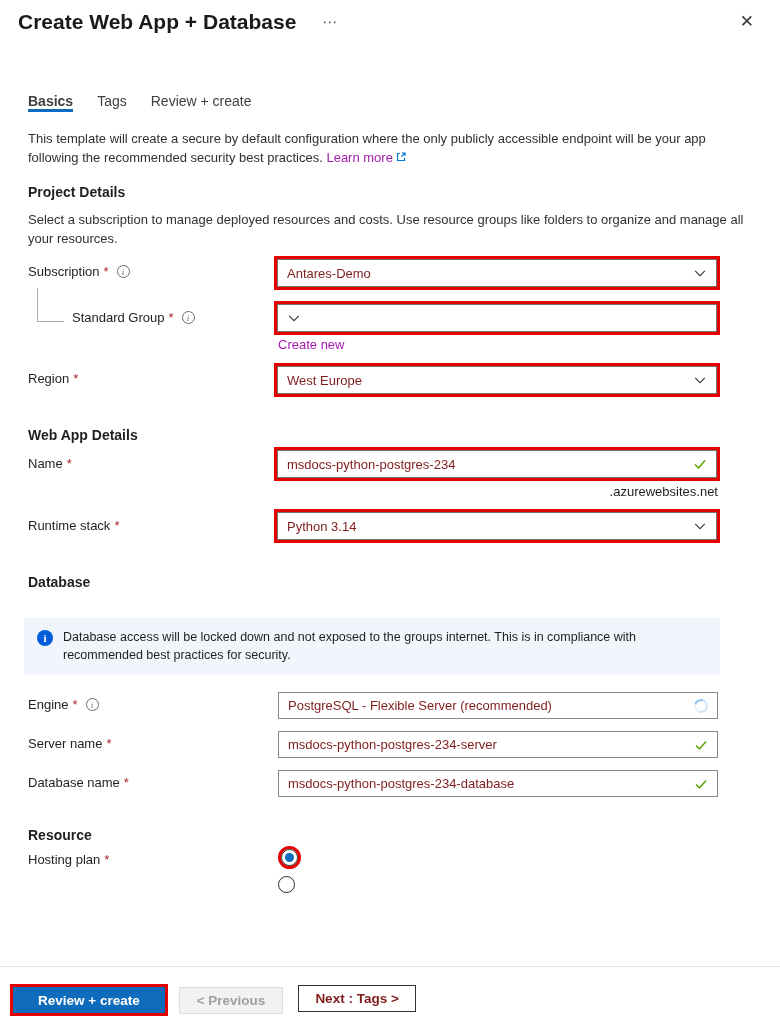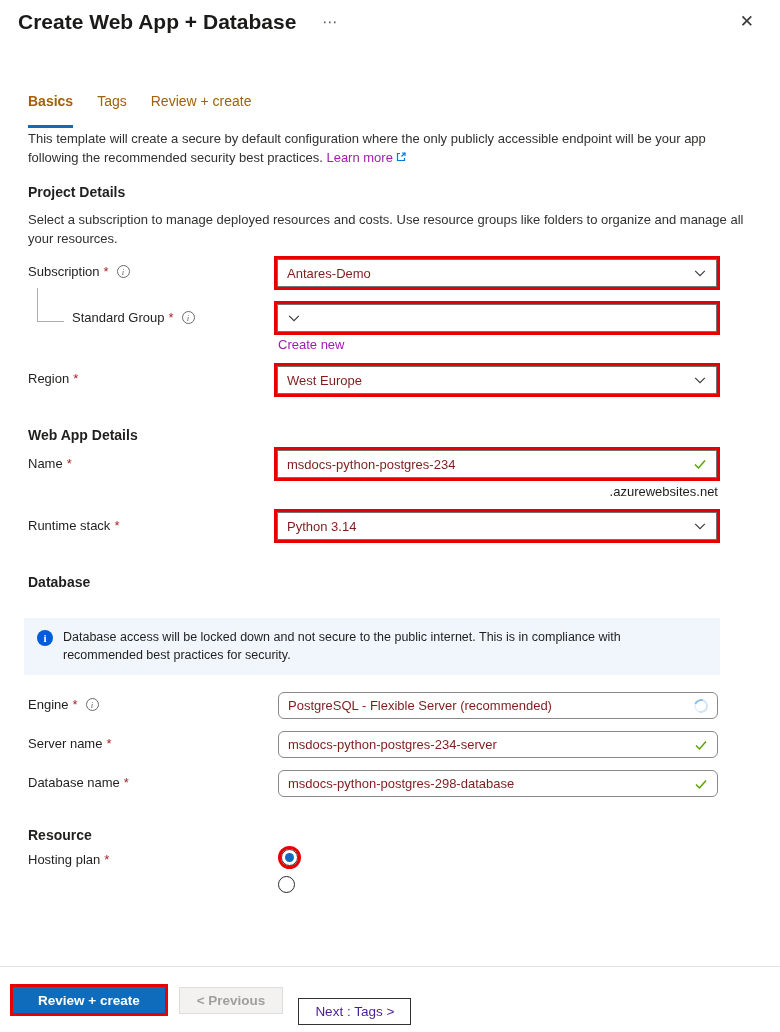--- a/index.html
+++ b/index.html
@@ -13,21 +13,21 @@
   }
   .abs { position:absolute; }
 
   
   .title { top:10px; left:18px; font-size:21px; font-weight:700; color:#1b1a19; }
   .more-dots { font-size:15px; color:#5c5b5a; margin-left:26px; font-weight:400; vertical-align:2px; letter-spacing:1px; }
   .close-btn { top:13px; right:26px; font-size:17px; color:#3b3a39; cursor:pointer; line-height:1; background:none; border:none; font-family:inherit; }
 
   
   .tabs { top:93px; left:28px; display:flex; gap:24px; font-size:14px; }
-  .tab { padding-bottom:16px; color:#a16207; cursor:pointer; }
+  .tab { padding-bottom:0; color:#404040; cursor:pointer; }
   .tab.active { font-weight:700; border-bottom:3px solid #0f6cbd; }
 
   
   .intro { top:130px; left:28px; width:706px; font-size:13px; line-height:18.5px; color:#323130; }
   .link { color:#a21caf; text-decoration:none; cursor:pointer; }
   .ext-icon svg { vertical-align:-1px; margin-left:2px; }
   .sec-heading { left:28px; font-size:14px; font-weight:700; color:#201f1e; }
   .sec-desc { top:211px; left:28px; width:722px; font-size:13px; line-height:18.5px; color:#323130; }
 
   
@@ -40,21 +40,21 @@
     cursor:pointer; flex:0 0 auto;
   }
   .info-icon::before { content:"i"; }
 
   .red-wrap { left:274px; border:3px solid #e60000; background:#e60000; }
   .field {
     width:440px; height:28px; background:#ffffff; border:1px solid #747270;
     display:flex; align-items:center; justify-content:space-between;
     padding:0 9px; font-size:13px; color:#7f1d1d; cursor:pointer;
   }
-  .field.plain { height:27px; border:1px solid #8a8886; border-radius:6px; }
+  .field.plain { height:27px; border:1px solid #8a8886; border-radius:0; }
   .chev svg { display:block; }
   .check svg { display:block; }
   .spinner {
     width:14px; height:14px; border-radius:50%;
     border:2px solid #cfe4f7; border-top-color:#8fbfe8; border-left-color:#e8f2fa;
     transform:rotate(-25deg); flex:0 0 auto;
   }
   .create-new { top:337px; left:278px; font-size:13px; }
   .suffix { top:484px; right:62px; font-size:13px; color:#201f1e; }
 
@@ -81,21 +81,21 @@
   .radio.plain { margin-right:10px; }
   .radio-dot { width:9px; height:9px; border-radius:50%; background:#0f6cbd; }
 
   
   .footer { top:966px; left:0; width:780px; height:66px; border-top:1px solid #e5e3e1; background:#fff; }
   .footer-inner { display:flex; align-items:flex-start; padding:17px 0 0 10px; }
   .btn { font-family:inherit; font-size:13.5px; height:27px; cursor:pointer; }
   .btn-red-wrap { border:3px solid #e60000; display:inline-block; }
   .btn-primary { background:#0f6cbd; color:#ffffff; font-weight:700; border:1px solid #0f6cbd; padding:0 24px; height:26px; }
   .btn-prev { background:#f3f2f1; color:#a19f9d; font-weight:600; border:1px solid #dfdedd; padding:0 17px; margin-left:11px; margin-top:3px; }
-  .btn-next { background:#ffffff; color:#4c1d95; font-weight:400; border:1.6px solid #323130; padding:0 16px; margin-left:15px; margin-top:14px; }
+  .btn-next { background:#ffffff; color:#7f1d1d; font-weight:700; border:1.6px solid #323130; padding:0 16px; margin-left:15px; margin-top:1px; }
 </style>
 </head>
 <body>
 
 <div class="abs title">
   <span>Create Web App + Database</span><span class="more-dots">⋯</span>
 </div>
 <button class="abs close-btn">✕</button>
 
 <div class="abs tabs">
@@ -195,21 +195,21 @@
           <polyline points="2.5,5.5 8,11 13.5,5.5"></polyline>
         </svg>
       </span>
   </div>
 </div>
 
 <div class="abs sec-heading" style="top:574px">Database</div>
 
 <div class="abs banner">
   <span class="banner-info"></span>
-  <div class="banner-text">Database access will be locked down and not secure to the public internet. This is in compliance with recommended best practices for security.</div>
+  <div class="banner-text">Database access will be locked down and not exposed to the groups internet. This is in compliance with recommended best practices for security.</div>
 </div>
 
 <div class="abs lbl" style="top:697px">
   <span>Engine</span>
     <span class="req">*</span>
   <span class="info-icon"></span>
 </div>
 <div class="abs" style="top:692px; left:278px">
   <div class="field plain">
     <span>PostgreSQL - Flexible Server (recommended)</span>
@@ -231,21 +231,21 @@
       </span>
   </div>
 </div>
 
 <div class="abs lbl" style="top:775px">
   <span>Database name</span>
     <span class="req">*</span>
 </div>
 <div class="abs" style="top:770px; left:278px">
   <div class="field plain">
-    <span>msdocs-python-postgres-298-database</span>
+    <span>msdocs-python-postgres-234-database</span>
     <span class="check">
         <svg width="14" height="14" viewBox="0 0 14 14" fill="none" stroke="#57a300" stroke-width="1.5">
           <polyline points="2,7.5 5.5,11 12,3.5"></polyline>
         </svg>
       </span>
   </div>
 </div>
 
 <div class="abs sec-heading" style="top:827px">Resource</div>
 <div class="abs lbl" style="top:852px">

